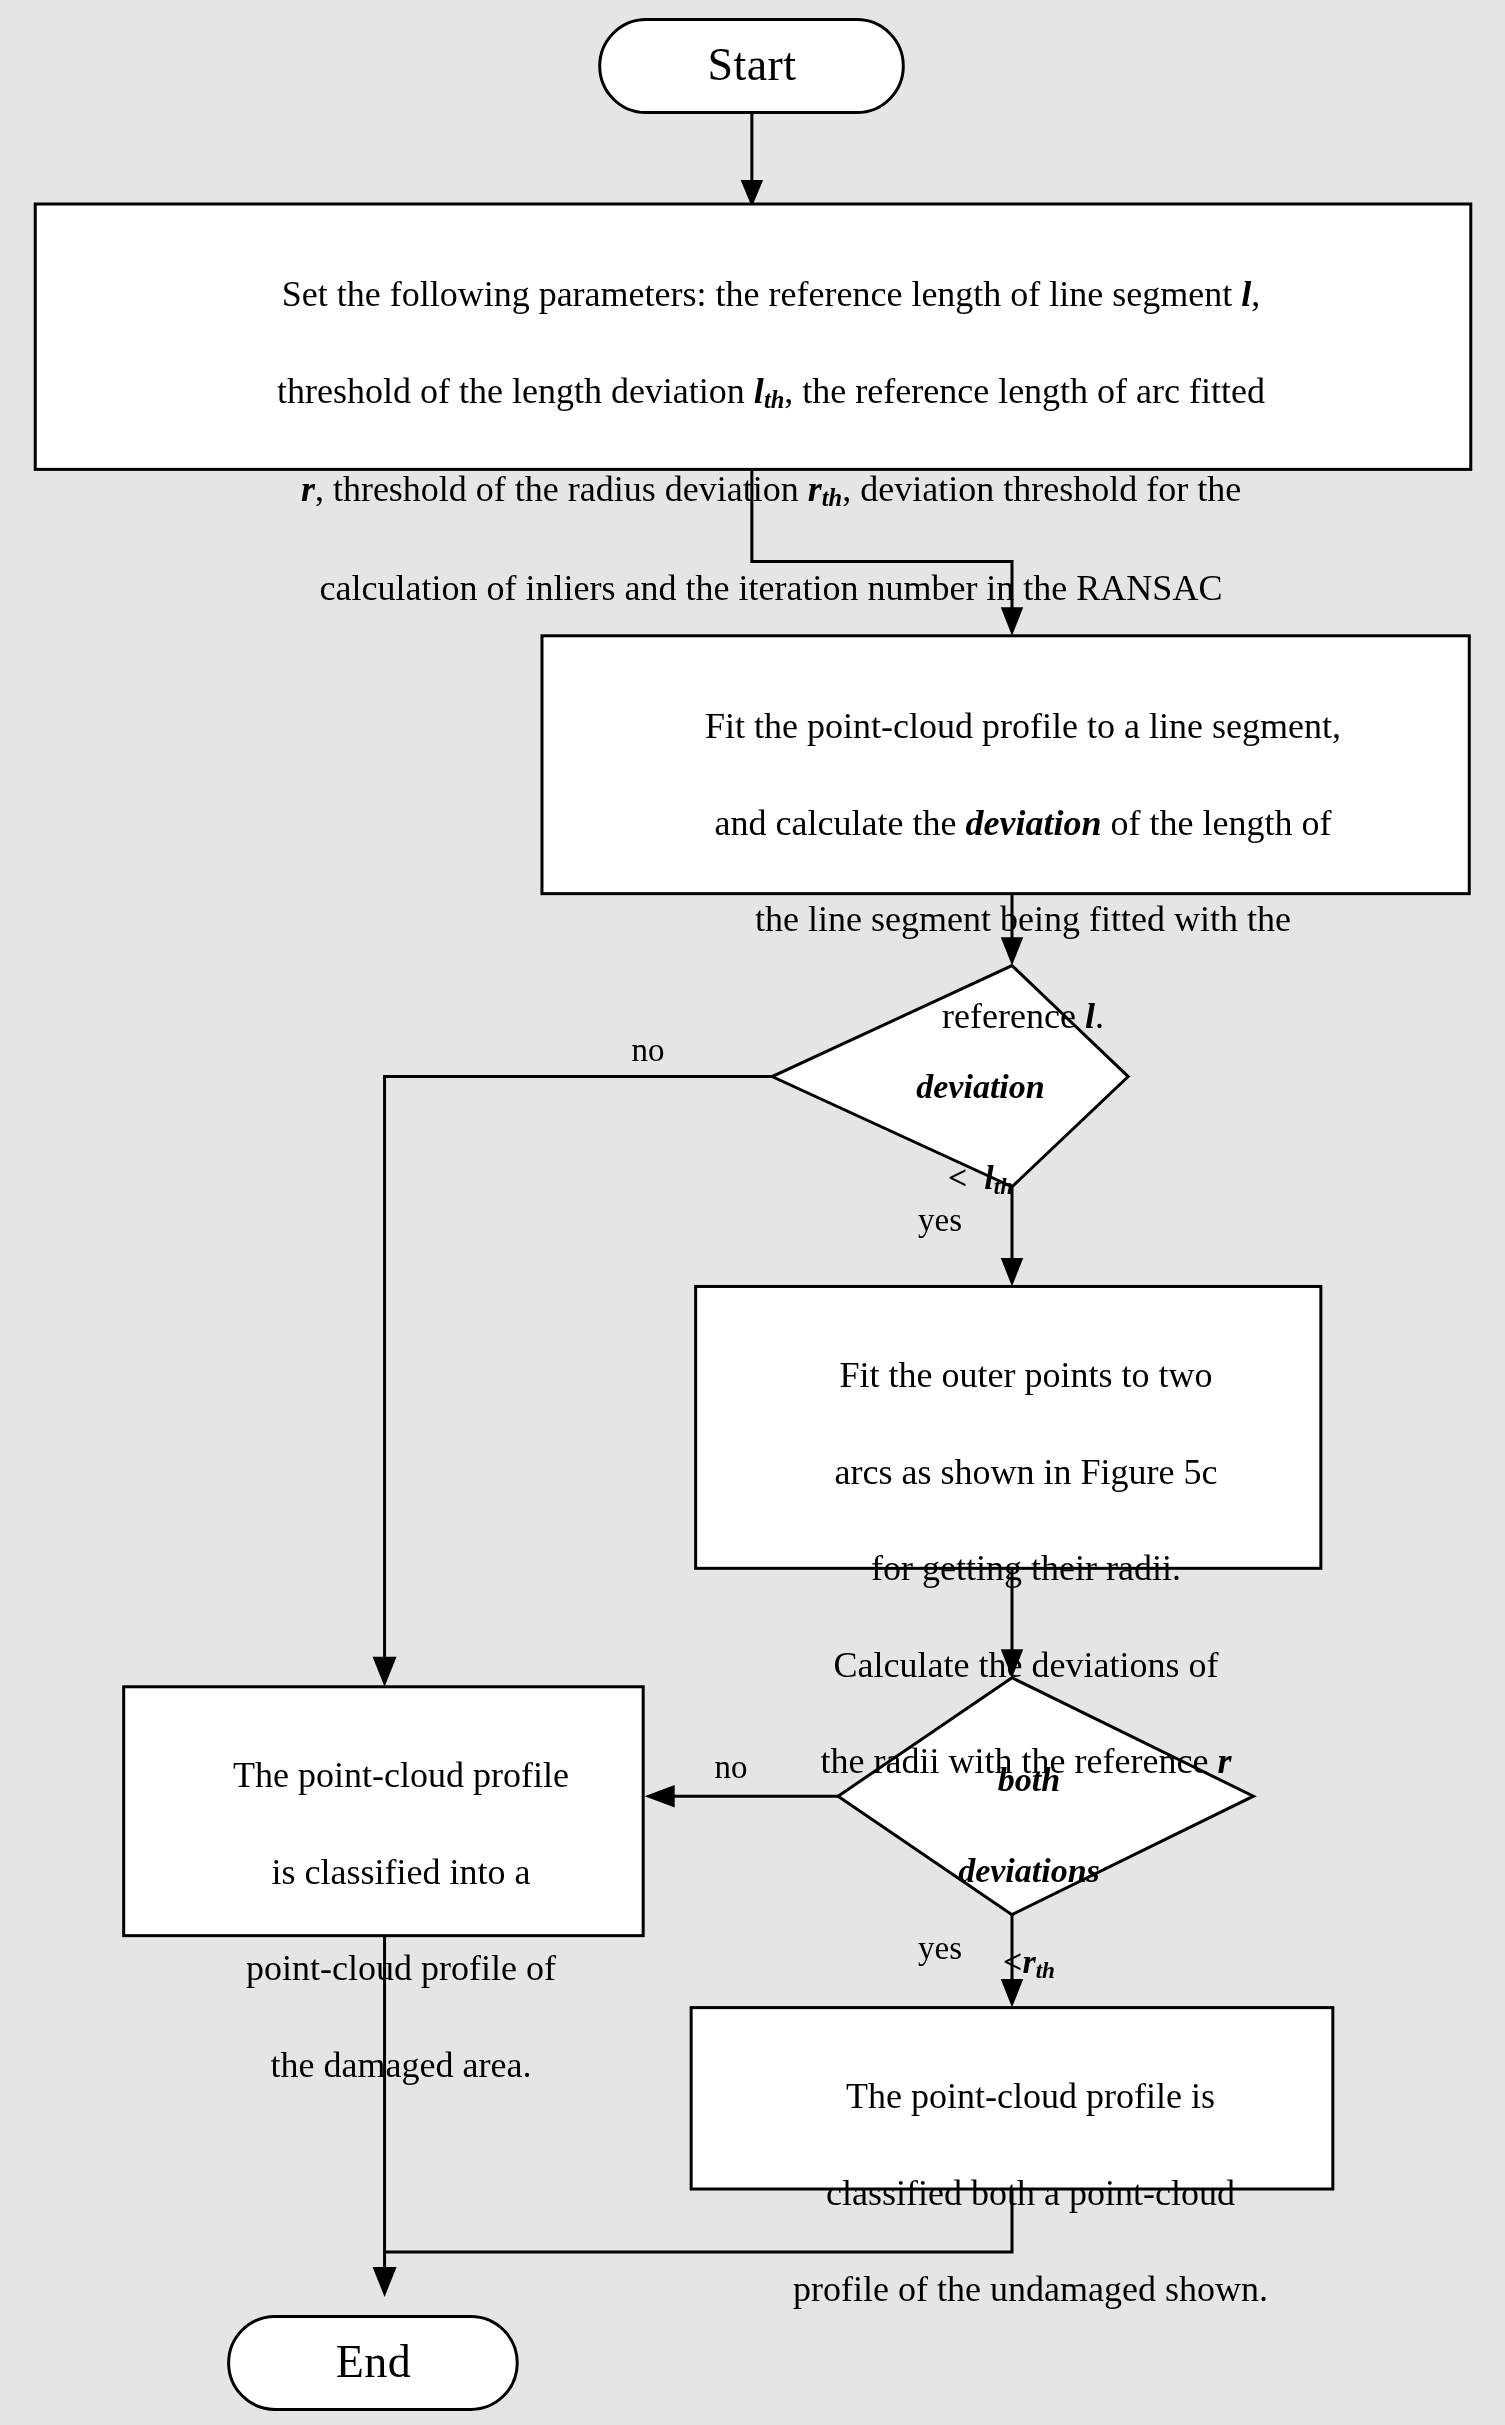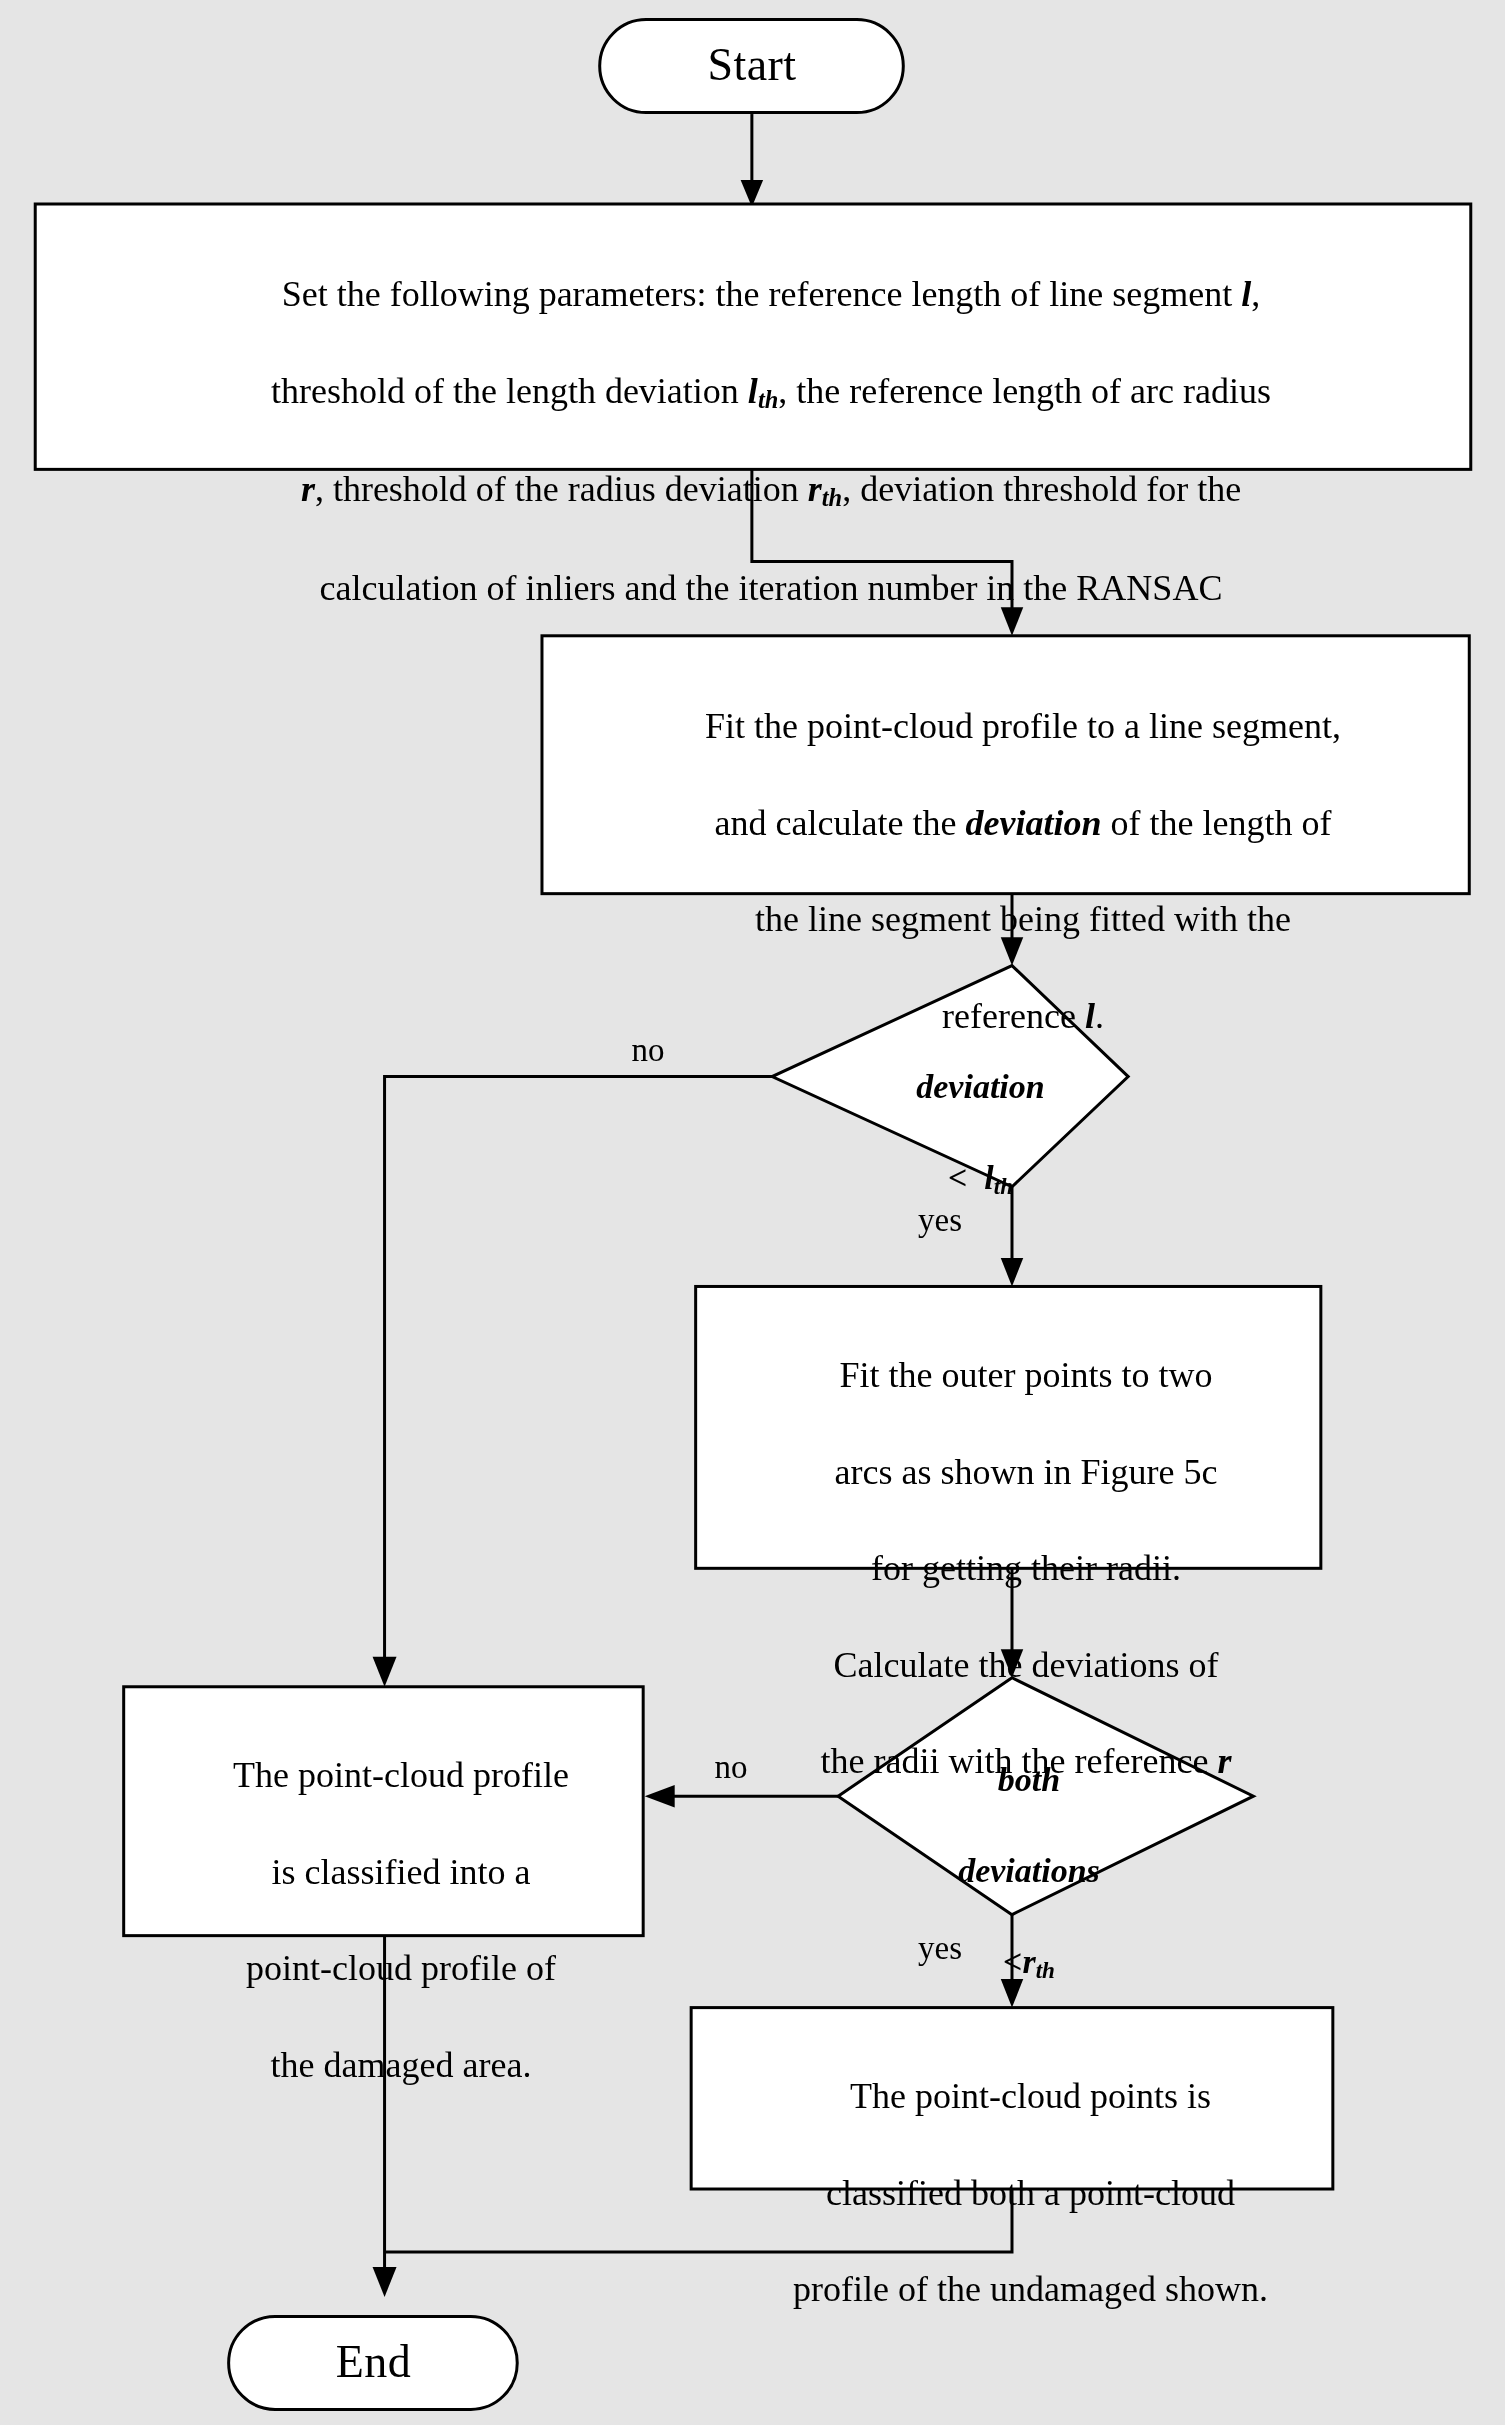--- a/index.html
+++ b/index.html
@@ -146,21 +146,21 @@
     <rect class="shape-stroke" x="922" y="2678" width="856" height="242"></rect>
 
     <rect class="shape-stroke" x="305" y="3090" width="385" height="124" rx="62" ry="62"></rect>
 
   </svg>
 
   <div class="txt t-terminal" style="left:600px; top:34px; width:304px;">Start</div>
 
   <div class="txt t-body" style="left:43px; top:222px; width:1420px;">
     <span><span>Set the following parameters: the reference length of line segment </span><span class="mi">l</span><span>,</span></span><br>
-    <span><span>threshold of the length deviation </span><span class="mi"><span>l</span><sub>th</sub></span><span>, the reference length of arc radius</span></span><br>
+    <span><span>threshold of the length deviation </span><span class="mi"><span>l</span><sub>th</sub></span><span>, the reference length of arc fitted</span></span><br>
     <span><span class="mi">r</span><span>, threshold of the radius deviation </span><span class="mi"><span>r</span><sub>th</sub></span><span>, deviation threshold for the</span></span><br>
     <span>calculation of inliers and the iteration number in the RANSAC</span>
   </div>
 
   <div class="txt t-body" style="left:549px; top:654px; width:912px;text-align:center;">
     <span>Fit the point-cloud profile to a line segment,</span><br>
     <span><span>and calculate the </span><span class="bi">deviation</span><span> of the length of</span></span><br>
     <span>the line segment being fitted with the</span><br>
     <span><span>reference </span><span class="mi">l</span><span>.</span></span>
   </div>
@@ -185,21 +185,21 @@
   </div>
 
   <div class="txt t-body" style="left:131px; top:1703px; width:504px;">
     <span>The point-cloud profile</span><br>
     <span>is classified into a</span><br>
     <span>point-cloud profile of</span><br>
     <span>the damaged area.</span>
   </div>
 
   <div class="txt t-body" style="left:699px; top:2024px; width:627px;">
-    <span>The point-cloud points is</span><br>
+    <span>The point-cloud profile is</span><br>
     <span>classified both a point-cloud</span><br>
     <span>profile of the undamaged shown.</span>
   </div>
 
   <div class="txt t-terminal" style="left:229px; top:2331px; width:289px;">End</div>
 
   <div class="txt t-label" style="left:592px; top:1028px; width:112px;">no</div>
 
   <div class="txt t-label" style="left:884px; top:1198px; width:112px;">yes</div>
 

